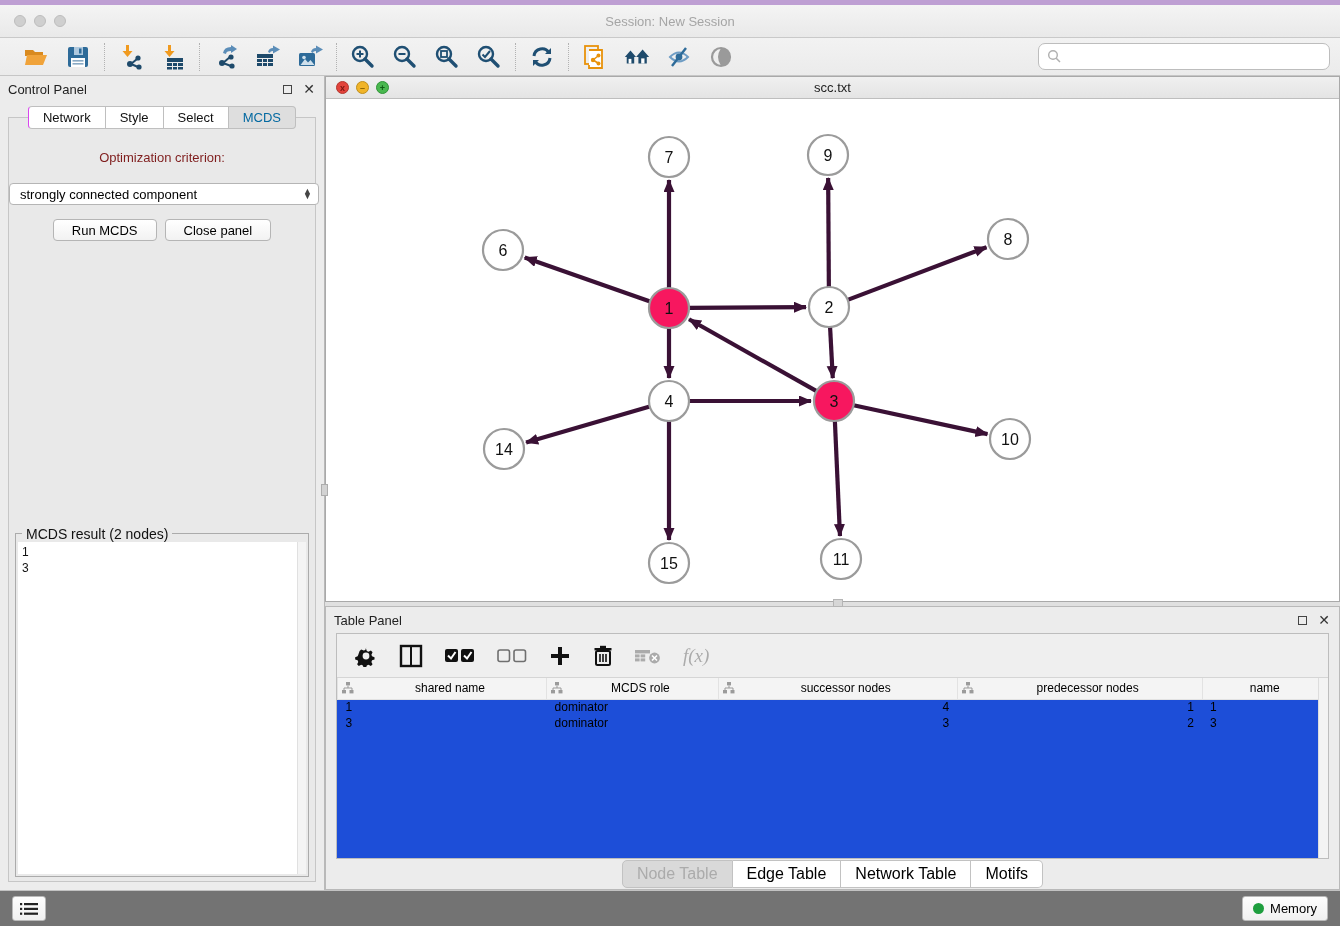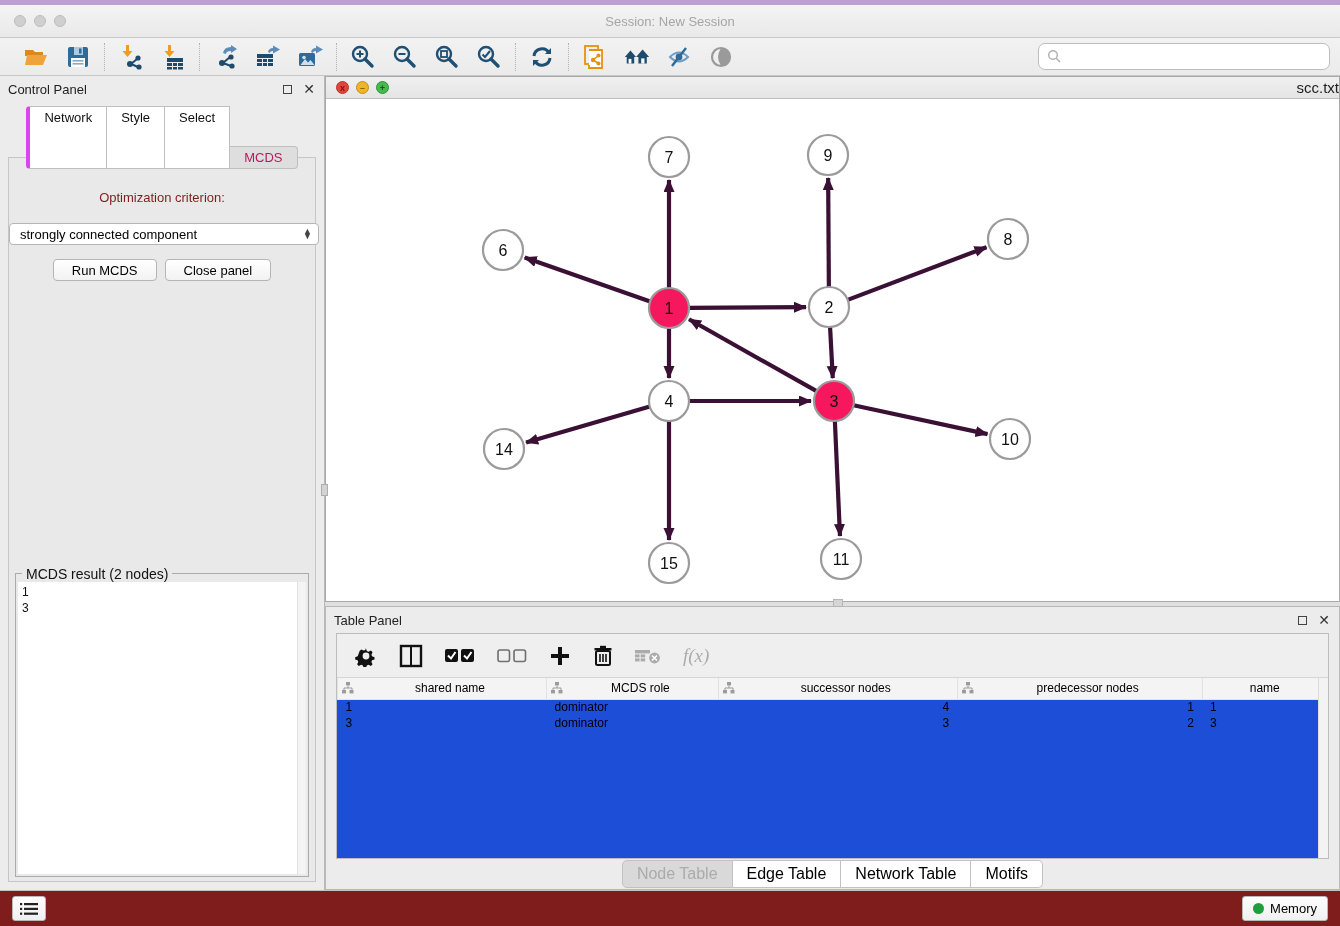--- a/index.html
+++ b/index.html
@@ -30,23 +30,23 @@
   
   .cpanel { width:325px; background:#ECECEC; border-right:1px solid #B9B9B9; position:relative; display:flex; flex-direction:column; }
   .panel-head { height:26px; display:flex; align-items:center; padding:0 8px; font-size:13px; color:#222; }
   .panel-head .ph-title { flex:1; }
   .wbtn { width:14px; height:14px; display:flex; align-items:center; justify-content:center; margin-left:8px; cursor:pointer; color:#333; font-size:12px; }
   .float-glyph { width:9px; height:9px; border:1.5px solid #444; }
   .close-glyph { font-weight:bold; font-size:14px; line-height:10px; }
 
   .cp-tabs { display:flex; justify-content:center; position:relative; z-index:2; margin-top:4px; }
   .cp-tab { font-size:13px; padding:3px 14px; background:#fff; border:1px solid #BFBFBF; border-left:none; cursor:pointer; color:#111; }
-  .cp-tab:first-child { border-left:4px solid #d946ef; border-radius:4px 0 0 4px; }
+  .cp-tab:first-child { border-left:1px solid #d946ef; border-radius:4px 0 0 4px; }
   .cp-tab:last-child { border-radius:0 4px 4px 0; }
-  .cp-tab.sel { background:#DEDEDE; color:#be185d;margin-top:40px; }
+  .cp-tab.sel { background:#DEDEDE; color:#0369a1; }
 
   .cp-body { flex:1; margin:-12px 8px 8px 8px; border:1px solid #C6C6C6; background:#E9E9E9; padding-top:32px; position:relative; }
   .opt-label { text-align:center; font-size:13px; color:#7f1d1d; margin-bottom:18px; }
   .dropdown { margin:0 auto; width:310px; height:22px; background:#fff; border:1px solid #B5B5B5; border-radius:4px; display:flex; align-items:center; padding:0 6px 0 10px; font-size:13px; cursor:pointer; }
   .dropdown .dval { flex:1; }
   .stepper { display:flex; flex-direction:column; align-items:center; line-height:5px; font-size:9px; color:#444; }
   .btn-row { display:flex; justify-content:center; gap:8px; margin-top:14px; }
   .pbtn { height:22px; padding:0 18px; background:linear-gradient(#FFFFFF,#F2F2F2); border:1px solid #B5B5B5; border-radius:4px; font-size:13px; cursor:pointer; }
 
   .result-group { position:absolute; left:6px; right:6px; top:415px; bottom:4px; border:1px solid #ABABAB; background:#E9E9E9; }
@@ -60,21 +60,21 @@
   
   .rcol { flex:1; display:flex; flex-direction:column; min-width:0; }
 
   .netwin { height:526px; border:1px solid #A9A9A9; background:#fff; display:flex; flex-direction:column; }
   .netwin-titlebar { height:22px; background:linear-gradient(#F0F0F0,#E4E4E4); border-bottom:1px solid #BEBEBE; position:relative; display:flex; align-items:center; }
   .tl2 { display:flex; gap:7px; margin-left:10px; z-index:2; }
   .tl2 .d { width:13px; height:13px; border-radius:50%; display:flex; align-items:center; justify-content:center; font-size:9px; font-weight:bold; cursor:pointer; }
   .d-close { background:#E2433B; border:1px solid #B3372F; color:#7E1410; }
   .d-min { background:#F0B429; border:1px solid #C08F1C; color:#8A6200; }
   .d-max { background:#49B84F; border:1px solid #2F9437; color:#0E5E14; }
-  .netwin-titlebar .wt { position:absolute; left:0; right:0; text-align:right; font-size:15px; color:#222; }
+  .netwin-titlebar .wt { position:absolute; left:0; right:0; text-align:center; font-size:13px; color:#222; }
   .canvas { flex:1; background:#fff; position:relative; }
   .canvas svg { display:block; }
 
   .h-splitter { height:4px; background:#E0E0E0; position:relative; }
   .h-splitter .grab { position:absolute; left:50%; top:-3px; width:10px; height:8px; background:#D6D6D6; border:1px solid #B5B5B5; }
 
   
   .tpanel { flex:1; background:#ECECEC; border:1px solid #B9B9B9; display:flex; flex-direction:column; min-height:0; }
   .tp-inner { margin:0 10px; flex:1; border:1px solid #BDBDBD; background:#1d4ed8; display:flex; flex-direction:column; min-height:0; position:relative; }
   .tp-toolbar { height:44px; background:#EFEFEF; border-bottom:1px solid #D5D5D5; display:flex; align-items:center; gap:22px; padding:0 18px; }
@@ -88,21 +88,21 @@
   .tbl td.num { text-align:right; }
   .tp-scroll { position:absolute; top:44px; right:0; bottom:0; width:10px; background:#F3F3F3; border-left:1px solid #DDD; }
 
   .tp-tabs { height:30px; display:flex; justify-content:center; align-items:center; }
   .tp-tab { font-size:16px; padding:4px 14px; background:#fff; border:1px solid #C2C2C2; border-left:none; cursor:pointer; }
   .tp-tab:first-child { border-left:1px solid #C2C2C2; border-radius:5px 0 0 5px; }
   .tp-tab:last-child { border-radius:0 5px 5px 0; }
   .tp-tab.sel { background:#D9D9D9; color:#ABABAB; }
 
   
-  .statusbar { height:36px; background:#7f1d1d; border-top:1px solid #C2C2C2; display:flex; align-items:center; padding:0 12px; }
+  .statusbar { height:36px; background:#737373; border-top:1px solid #C2C2C2; display:flex; align-items:center; padding:0 12px; }
   .list-btn { width:34px; height:25px; background:linear-gradient(#FDFDFD,#F0F0F0); border:1px solid #B9B9B9; border-radius:3px; display:flex; align-items:center; justify-content:center; cursor:pointer; }
   .mem-btn { margin-left:auto; height:25px; padding:0 10px; background:linear-gradient(#FDFDFD,#F0F0F0); border:1px solid #B9B9B9; border-radius:3px; display:flex; align-items:center; gap:6px; font-size:13px; cursor:pointer; }
   .mem-dot { width:11px; height:11px; border-radius:50%; background:#1E9E3E; }
 </style>
 </head>
 <body>
 
 <div class="app">
 
   <div class="desktop-strip"></div>

